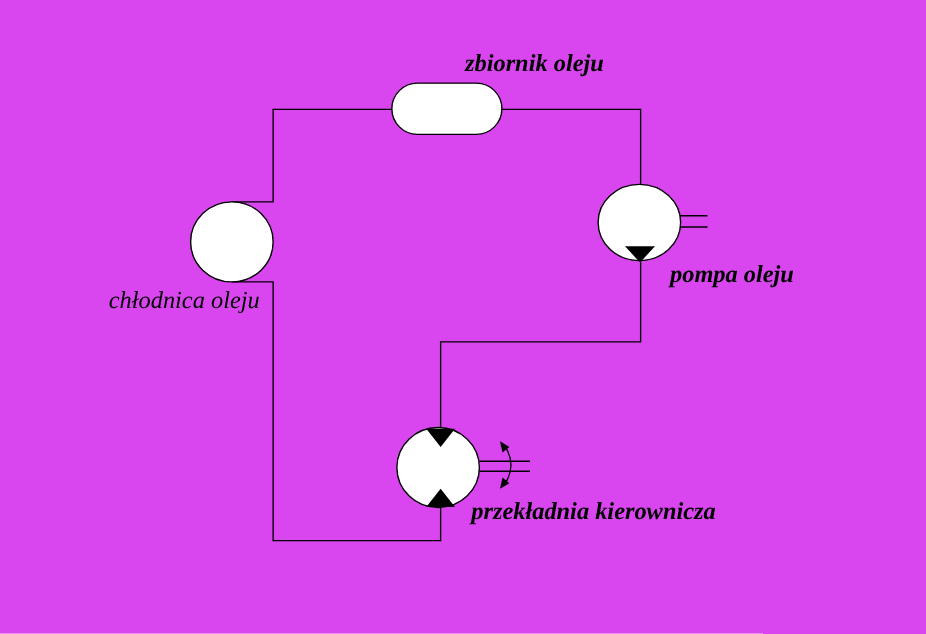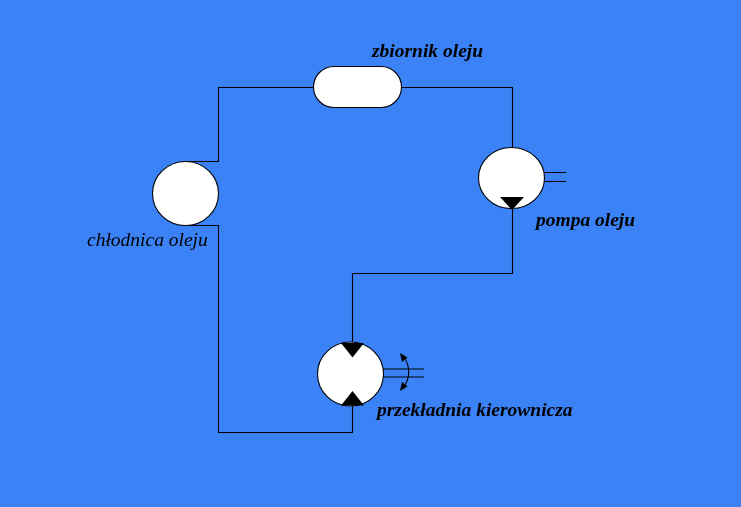--- a/index.html
+++ b/index.html
@@ -1,20 +1,20 @@
 <!DOCTYPE html>
 <html><head>
 <meta charset="utf-8">
 <style>
   html, body { margin: 0; padding: 0; background: #ffffff; }
   .stage {
     position: relative;
     width: 741px;
     height: 507px;
-    background: #3b82f6;
+    background: #d946ef;
     overflow: hidden;
     font-family: "Liberation Serif", serif;
   }
   svg { display: block; }
   .pipe {
     fill: none;
     stroke: #000000;
     stroke-width: 1.1;
     stroke-linejoin: miter;
   }

